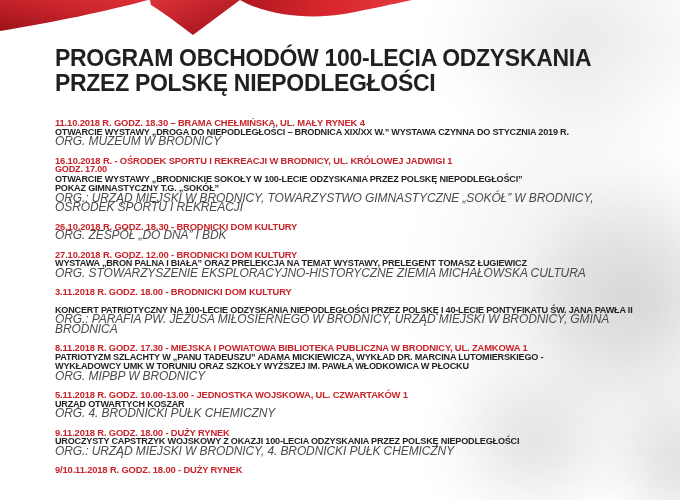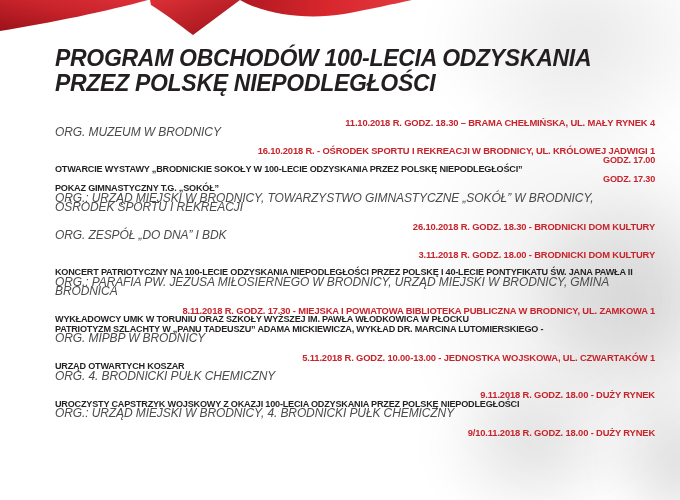--- a/index.html
+++ b/index.html
@@ -15,26 +15,26 @@
   .blob.b2{left:410px;top:70px;width:320px;height:430px;background:radial-gradient(closest-side,rgba(0,0,0,0.07),rgba(0,0,0,0));}
   .blob.b3{left:520px;top:170px;width:240px;height:260px;background:radial-gradient(closest-side,rgba(0,0,0,0.13),rgba(0,0,0,0));}
   .blob.b4{left:430px;top:360px;width:200px;height:170px;background:radial-gradient(closest-side,rgba(0,0,0,0.10),rgba(0,0,0,0));}
   .blob.b5{left:600px;top:380px;width:160px;height:160px;background:radial-gradient(closest-side,rgba(0,0,0,0.14),rgba(0,0,0,0));}
 
   .ribbon{position:absolute;left:0;top:0;}
 
   .content{position:absolute;left:55px;top:46px;width:600px;}
   .title{
     font-weight:bold;color:#231f20;font-size:23px;line-height:25px;
-    letter-spacing:-0.3px;margin:0 0 22px 0;font-style:italic;
+    letter-spacing:-0.3px;margin:0 0 22px 0;
   }
   .events{width:600px;}
   .event{margin-bottom:9px;}
   .ev-heading{font-weight:bold;font-size:9.4px;line-height:9.5px;letter-spacing:-0.15px;}
-  .red{color:#c8232b;text-align:right;}
+  .red{color:#c8232b;}
   .ev-line{font-weight:bold;font-size:9.1px;line-height:9.5px;letter-spacing:-0.2px;color:#231f20;}
   .ev-line.red{color:#c8232b;}
   .ev-org{
     font-style:italic;font-size:12px;line-height:9.5px;letter-spacing:-0.1px;
     color:#4b4b4b;font-weight:normal;
   }
 </style>
 </head>
 <body>
 
@@ -69,51 +69,56 @@
 </svg>
 
 <div class="content">
   <h1 class="title">
     <span>PROGRAM OBCHODÓW 100-LECIA ODZYSKANIA</span><br>
     <span>PRZEZ POLSKĘ NIEPODLEGŁOŚCI</span>
   </h1>
   <div class="events">
   <div class="event">
     <div class="ev-heading red">11.10.2018 R. GODZ. 18.30 – BRAMA CHEŁMIŃSKA, UL. MAŁY RYNEK 4</div>
+  <div class="ev-line">OTWARCIE WYSTAWY „DROGA DO NIEPODLEGŁOŚCI – BRODNICA XIX/XX W.” WYSTAWA CZYNNA DO STYCZNIA 2019 R.</div>
         <div class="ev-org">ORG. MUZEUM W BRODNICY</div>
       </div>
 
   <div class="event">
     <div class="ev-heading red">16.10.2018 R. - OŚRODEK SPORTU I REKREACJI W BRODNICY, UL. KRÓLOWEJ JADWIGI 1</div>
   <div class="ev-line red">GODZ. 17.00</div>
         <div class="ev-line">OTWARCIE WYSTAWY „BRODNICKIE SOKOŁY W 100-LECIE ODZYSKANIA PRZEZ POLSKĘ NIEPODLEGŁOŚCI”</div>
-        <div class="ev-line red">GODZ. 17.30</div>
         <div class="ev-line">POKAZ GIMNASTYCZNY T.G. „SOKÓŁ”</div>
         <div class="ev-org">ORG.: URZĄD MIEJSKI W BRODNICY, TOWARZYSTWO GIMNASTYCZNE „SOKÓŁ” W BRODNICY, OŚRODEK SPORTU I REKREACJI</div>
       </div>
 
   <div class="event">
     <div class="ev-heading red">26.10.2018 R. GODZ. 18.30 - BRODNICKI DOM KULTURY</div>
         <div class="ev-org">ORG. ZESPÓŁ „DO DNA” I BDK</div>
       </div>
 
+  <div class="event">
+    <div class="ev-heading red">27.10.2018 R. GODZ. 12.00 - BRODNICKI DOM KULTURY</div>
+  <div class="ev-line">WYSTAWA „BROŃ PALNA I BIAŁA” ORAZ PRELEKCJA NA TEMAT WYSTAWY, PRELEGENT TOMASZ ŁUGIEWICZ</div>
+        <div class="ev-org">ORG. STOWARZYSZENIE EKSPLORACYJNO-HISTORYCZNE ZIEMIA MICHAŁOWSKA CULTURA</div>
+      </div>
 
   <div class="event">
     <div class="ev-heading red">3.11.2018 R. GODZ. 18.00 - BRODNICKI DOM KULTURY</div>
       </div>
 
   <div class="event">
   <div class="ev-line">KONCERT PATRIOTYCZNY NA 100-LECIE ODZYSKANIA NIEPODLEGŁOŚCI PRZEZ POLSKĘ I 40-LECIE PONTYFIKATU ŚW. JANA PAWŁA II</div>
         <div class="ev-org">ORG.: PARAFIA PW. JEZUSA MIŁOSIERNEGO W BRODNICY, URZĄD MIEJSKI W BRODNICY, GMINA BRODNICA</div>
       </div>
 
   <div class="event">
     <div class="ev-heading red">8.11.2018 R. GODZ. 17.30 - MIEJSKA I POWIATOWA BIBLIOTEKA PUBLICZNA W BRODNICY, UL. ZAMKOWA 1</div>
-  <div class="ev-line">WYKŁADOWCY UMK W TORUNIU ORAZ SZKOŁY WYŻSZEJ IM. PAWŁA WŁODKOWICA W PŁOCKU</div>
-        <div class="ev-line">PATRIOTYZM SZLACHTY W „PANU TADEUSZU” ADAMA MICKIEWICZA, WYKŁAD DR. MARCINA LUTOMIERSKIEGO -</div>
+  <div class="ev-line">PATRIOTYZM SZLACHTY W „PANU TADEUSZU” ADAMA MICKIEWICZA, WYKŁAD DR. MARCINA LUTOMIERSKIEGO -</div>
+        <div class="ev-line">WYKŁADOWCY UMK W TORUNIU ORAZ SZKOŁY WYŻSZEJ IM. PAWŁA WŁODKOWICA W PŁOCKU</div>
         <div class="ev-org">ORG. MIPBP W BRODNICY</div>
       </div>
 
   <div class="event">
     <div class="ev-heading red">5.11.2018 R. GODZ. 10.00-13.00 - JEDNOSTKA WOJSKOWA, UL. CZWARTAKÓW 1</div>
   <div class="ev-line">URZĄD OTWARTYCH KOSZAR</div>
         <div class="ev-org">ORG. 4. BRODNICKI PUŁK CHEMICZNY</div>
       </div>
 
   <div class="event">

